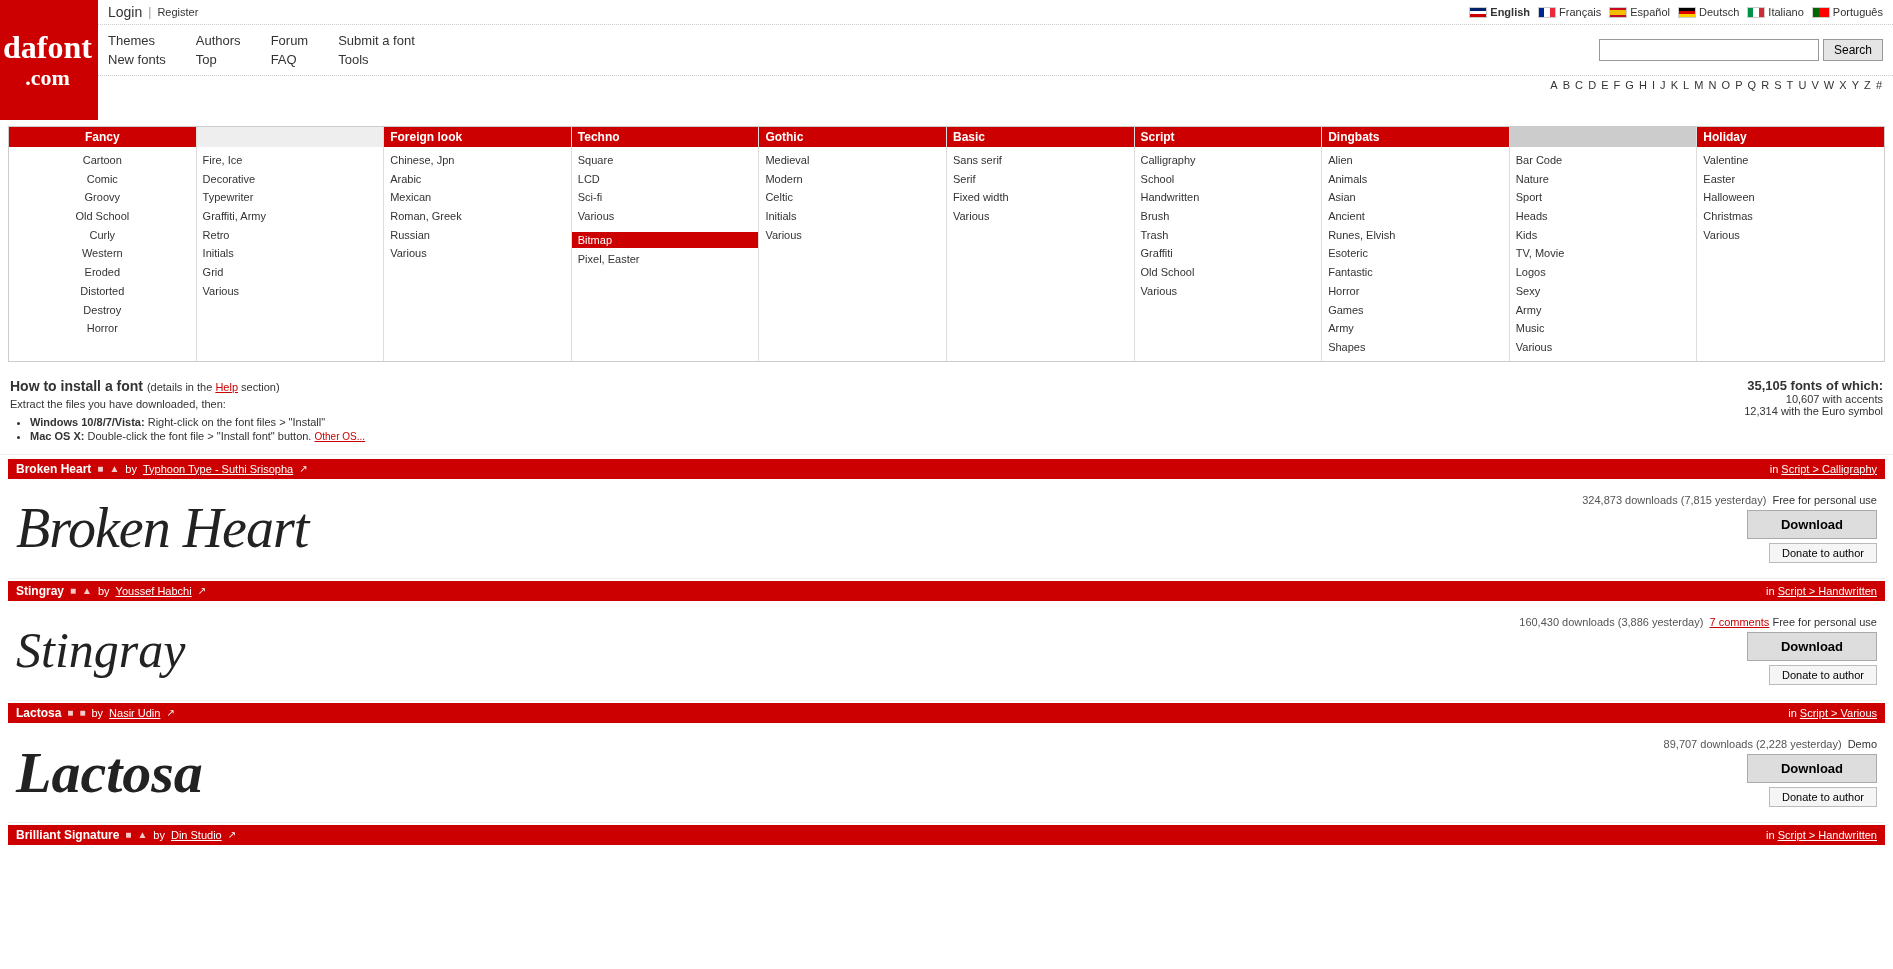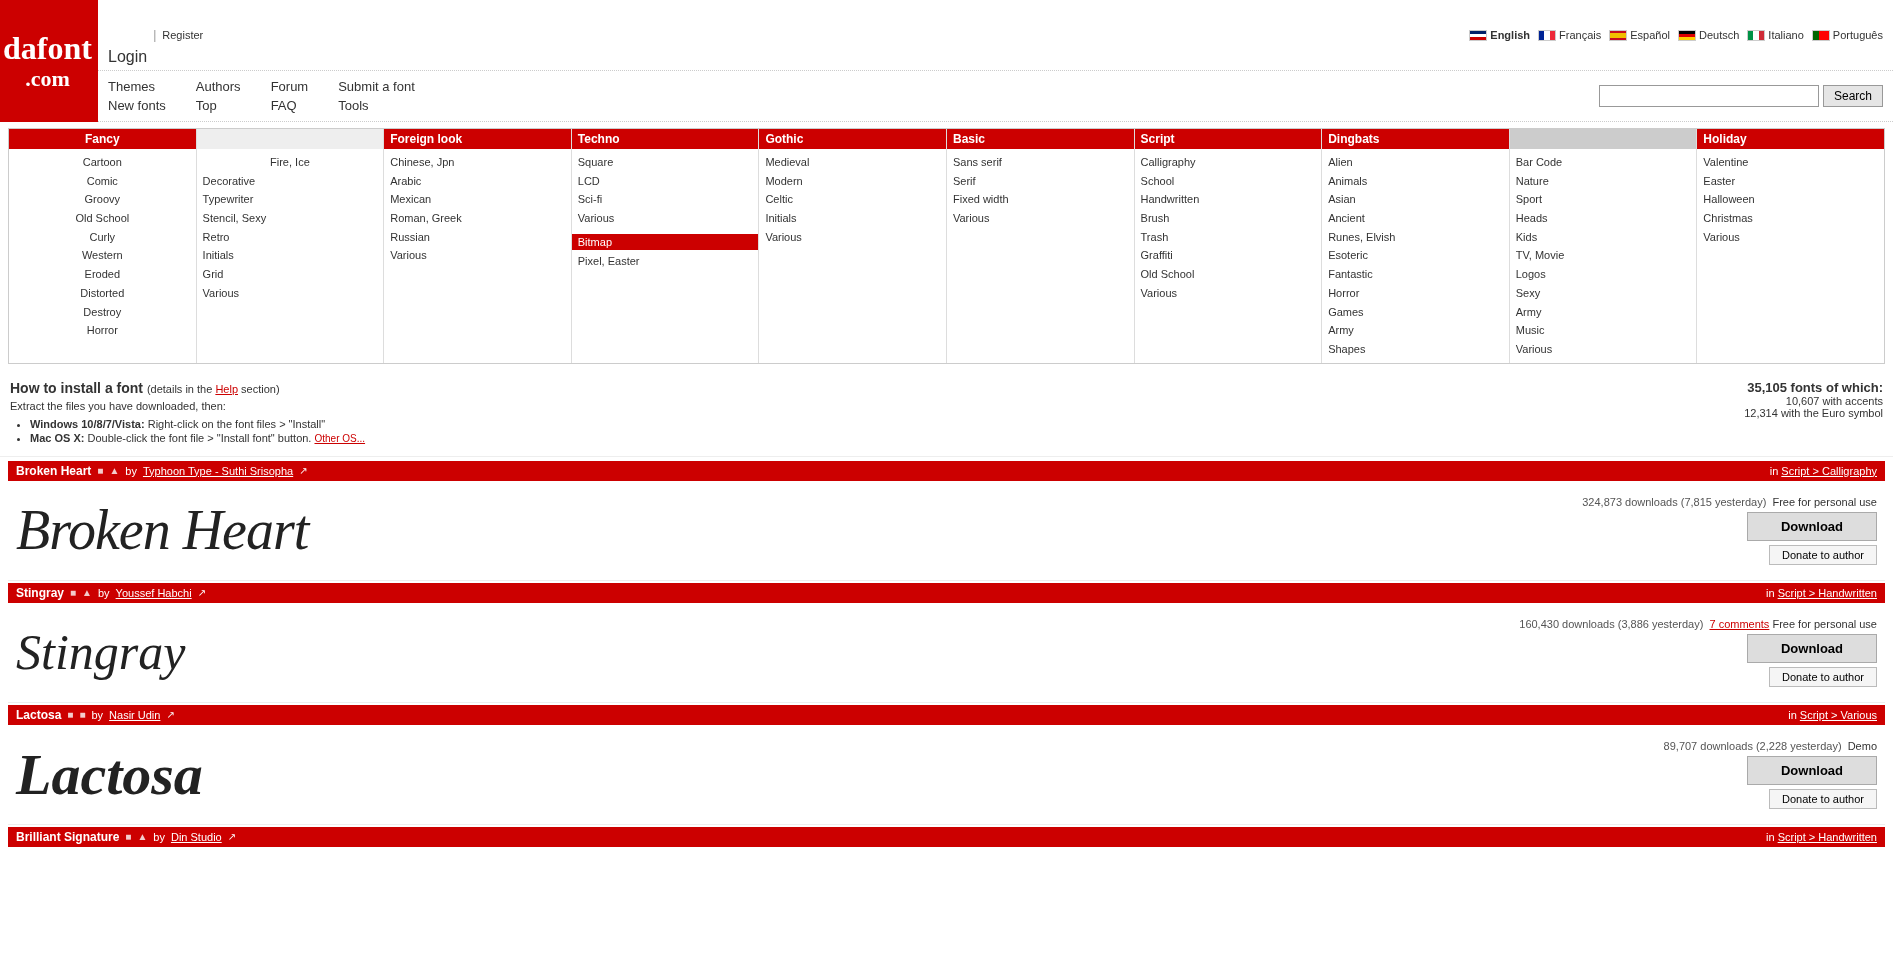--- a/index.html
+++ b/index.html
@@ -18,21 +18,21 @@
     <div style="text-align:center; line-height:1.1;">
       <div style="font-size:32px; font-weight:bold;">dafont</div>
       <div style="font-size:22px;">.com</div>
     </div>
   </div>
 
   <div id="top-area" style="flex:1; border-left: 3px solid #cc0000;">
 
     <div style="display:flex; justify-content:space-between; align-items:center; padding:4px 10px; border-bottom:1px dotted #ccc;">
       <div style="display:flex; gap:6px; align-items:center;">
-        <a href="#" style="color:#333; text-decoration:none; font-size:16px;margin-top:44px;">Login</a>
+        <a href="#" style="color:#333; text-decoration:none; font-size:14px;">Login</a>
         <span style="color:#999;">|</span>
         <a href="#" style="color:#333; text-decoration:none; font-size:11px;">Register</a>
       </div>
       <div style="display:flex; gap:8px; align-items:center; font-size:11px;">
         <a href="#" style="display:flex;align-items:center;gap:3px;color:#333;text-decoration:none;font-weight:bold;">
           <span style="display:inline-block;width:18px;height:11px;background:#012169;border:1px solid #ccc;position:relative;overflow:hidden;">
             <span style="position:absolute;top:0;left:0;width:100%;height:100%;background:linear-gradient(#012169 33%,#fff 33%,#fff 66%,#cc0000 66%);"></span>
           </span>
           <b>English</b>
         </a>
@@ -77,20 +77,49 @@
           <a href="#" style="color:#333;text-decoration:none;font-size:13px;">Submit a font</a>
           <a href="#" style="color:#333;text-decoration:none;font-size:13px;">Tools</a>
         </div>
       </div>
       <div style="margin-left:auto; display:flex; align-items:center; gap:4px;">
         <input type="text" style="border: 1px solid rgb(153, 153, 153); padding: 3px 6px; width: 220px; font-size: 12px;">
         <button style="background:#e5e5e5;border:1px solid #999;padding:3px 10px;font-size:12px;cursor:pointer;">Search</button>
       </div>
     </div>
 
+    <div style="text-align:right; padding:3px 10px; font-size:11px;">
+      <a href="#" style="color:#333;text-decoration:none;margin:0 1px;">A</a>
+      <a href="#" style="color:#333;text-decoration:none;margin:0 1px;">B</a>
+      <a href="#" style="color:#333;text-decoration:none;margin:0 1px;">C</a>
+      <a href="#" style="color:#333;text-decoration:none;margin:0 1px;">D</a>
+      <a href="#" style="color:#333;text-decoration:none;margin:0 1px;">E</a>
+      <a href="#" style="color:#333;text-decoration:none;margin:0 1px;">F</a>
+      <a href="#" style="color:#333;text-decoration:none;margin:0 1px;">G</a>
+      <a href="#" style="color:#333;text-decoration:none;margin:0 1px;">H</a>
+      <a href="#" style="color:#333;text-decoration:none;margin:0 1px;">I</a>
+      <a href="#" style="color:#333;text-decoration:none;margin:0 1px;">J</a>
+      <a href="#" style="color:#333;text-decoration:none;margin:0 1px;">K</a>
+      <a href="#" style="color:#333;text-decoration:none;margin:0 1px;">L</a>
+      <a href="#" style="color:#333;text-decoration:none;margin:0 1px;">M</a>
+      <a href="#" style="color:#333;text-decoration:none;margin:0 1px;">N</a>
+      <a href="#" style="color:#333;text-decoration:none;margin:0 1px;">O</a>
+      <a href="#" style="color:#333;text-decoration:none;margin:0 1px;">P</a>
+      <a href="#" style="color:#333;text-decoration:none;margin:0 1px;">Q</a>
+      <a href="#" style="color:#333;text-decoration:none;margin:0 1px;">R</a>
+      <a href="#" style="color:#333;text-decoration:none;margin:0 1px;">S</a>
+      <a href="#" style="color:#333;text-decoration:none;margin:0 1px;">T</a>
+      <a href="#" style="color:#333;text-decoration:none;margin:0 1px;">U</a>
+      <a href="#" style="color:#333;text-decoration:none;margin:0 1px;">V</a>
+      <a href="#" style="color:#333;text-decoration:none;margin:0 1px;">W</a>
+      <a href="#" style="color:#333;text-decoration:none;margin:0 1px;">X</a>
+      <a href="#" style="color:#333;text-decoration:none;margin:0 1px;">Y</a>
+      <a href="#" style="color:#333;text-decoration:none;margin:0 1px;">Z</a>
+      <a href="#" style="color:#333;text-decoration:none;margin:0 1px;">#</a>
+    </div>
   </div>
 </div>
 
 <div style="border:1px solid #ccc; margin:6px 8px; display:flex; font-size:11px;">
 
   <div style="flex:1; border-right:1px solid #ddd;text-align:center;">
     <div style="background:#cc0000;color:#fff;font-weight:bold;padding:3px 6px;font-size:12px;">Fancy</div>
     <div style="padding:4px 6px;">
       <a href="#" style="color:#333;text-decoration:none;display:block;line-height:1.7;">Cartoon</a>
       <a href="#" style="color:#333;text-decoration:none;display:block;line-height:1.7;">Comic</a>
@@ -101,24 +130,24 @@
       <a href="#" style="color:#333;text-decoration:none;display:block;line-height:1.7;">Eroded</a>
       <a href="#" style="color:#333;text-decoration:none;display:block;line-height:1.7;">Distorted</a>
       <a href="#" style="color:#333;text-decoration:none;display:block;line-height:1.7;">Destroy</a>
       <a href="#" style="color:#333;text-decoration:none;display:block;line-height:1.7;">Horror</a>
     </div>
   </div>
 
   <div style="flex:1; border-right:1px solid #ddd;">
     <div style="background:#eee;color:#333;font-weight:normal;padding:3px 6px;font-size:12px;min-height:20px;">&nbsp;</div>
     <div style="padding:4px 6px;">
-      <a href="#" style="color:#333;text-decoration:none;display:block;line-height:1.7;text-align:center;">Fire, Ice</a>
+      <a href="#" style="color:#333;text-decoration:none;display:block;line-height:1.7;">Fire, Ice</a>
       <a href="#" style="color:#333;text-decoration:none;display:block;line-height:1.7;">Decorative</a>
       <a href="#" style="color:#333;text-decoration:none;display:block;line-height:1.7;">Typewriter</a>
-      <a href="#" style="color:#333;text-decoration:none;display:block;line-height:1.7;">Stencil, Sexy</a>
+      <a href="#" style="color:#333;text-decoration:none;display:block;line-height:1.7;">Graffiti, Army</a>
       <a href="#" style="color:#333;text-decoration:none;display:block;line-height:1.7;">Retro</a>
       <a href="#" style="color:#333;text-decoration:none;display:block;line-height:1.7;">Initials</a>
       <a href="#" style="color:#333;text-decoration:none;display:block;line-height:1.7;">Grid</a>
       <a href="#" style="color:#333;text-decoration:none;display:block;line-height:1.7;">Various</a>
     </div>
   </div>
 
   <div style="flex:1; border-right:1px solid #ddd;">
     <div style="background:#cc0000;color:#fff;font-weight:bold;padding:3px 6px;font-size:12px;">Foreign look</div>
     <div style="padding:4px 6px;">

